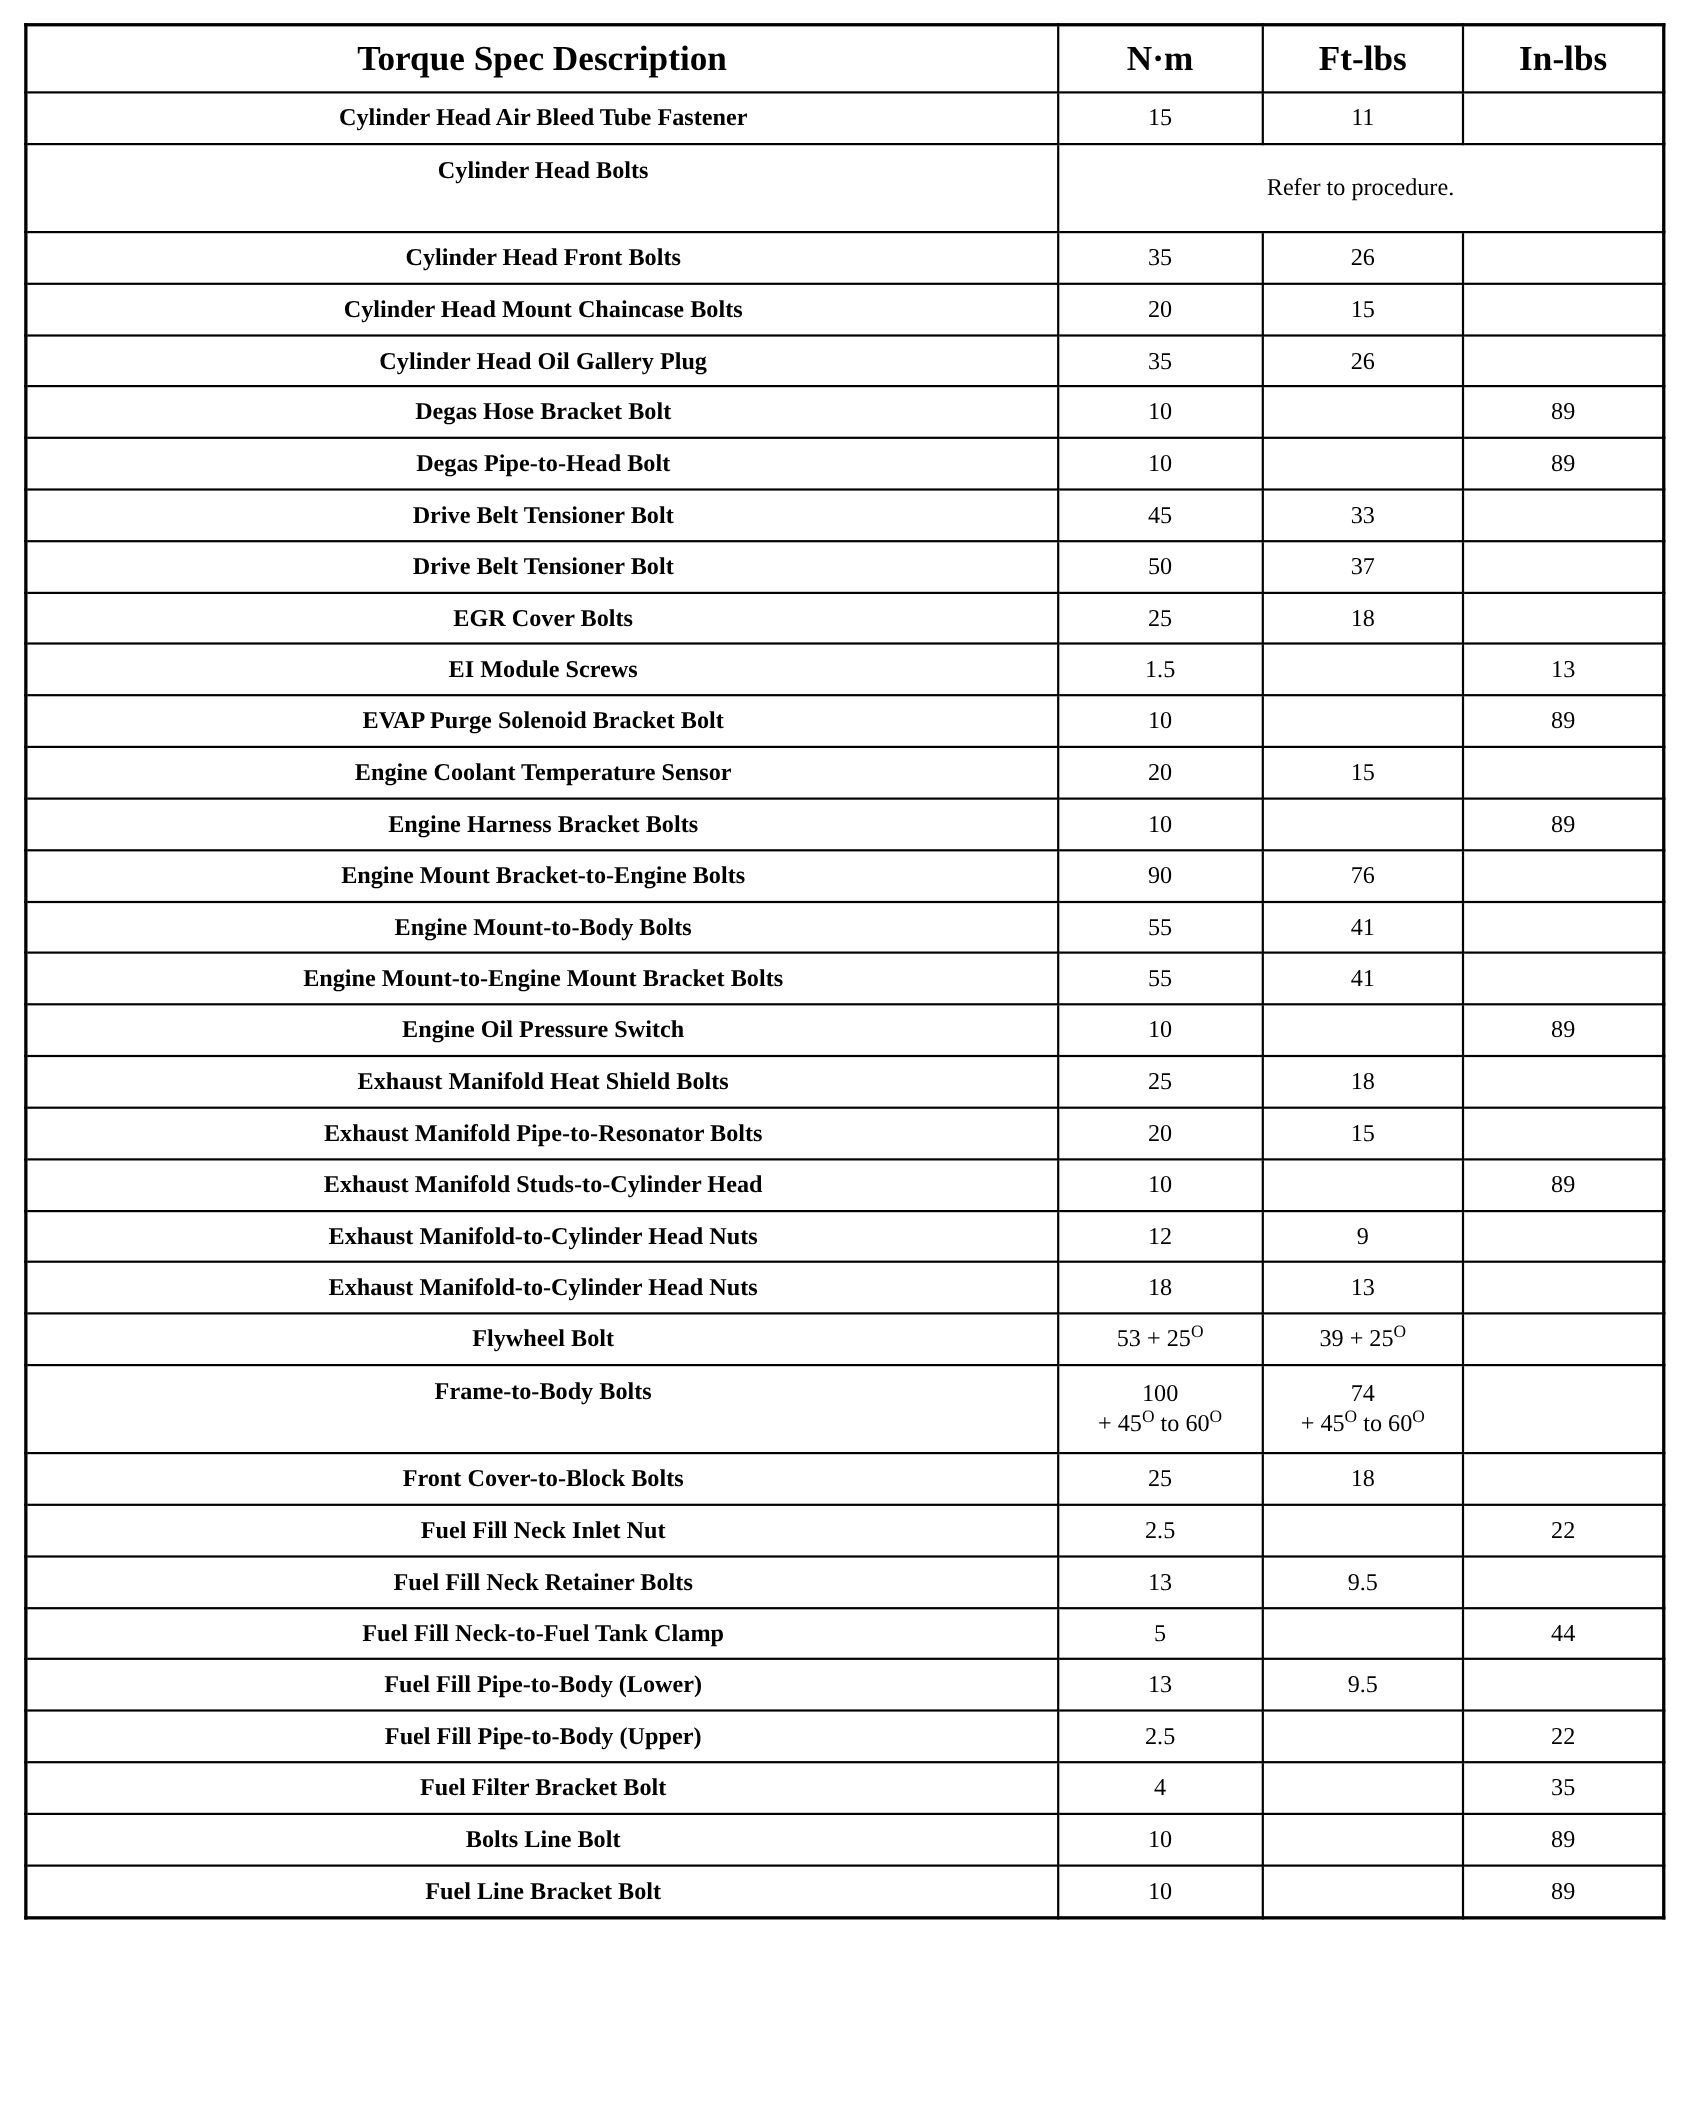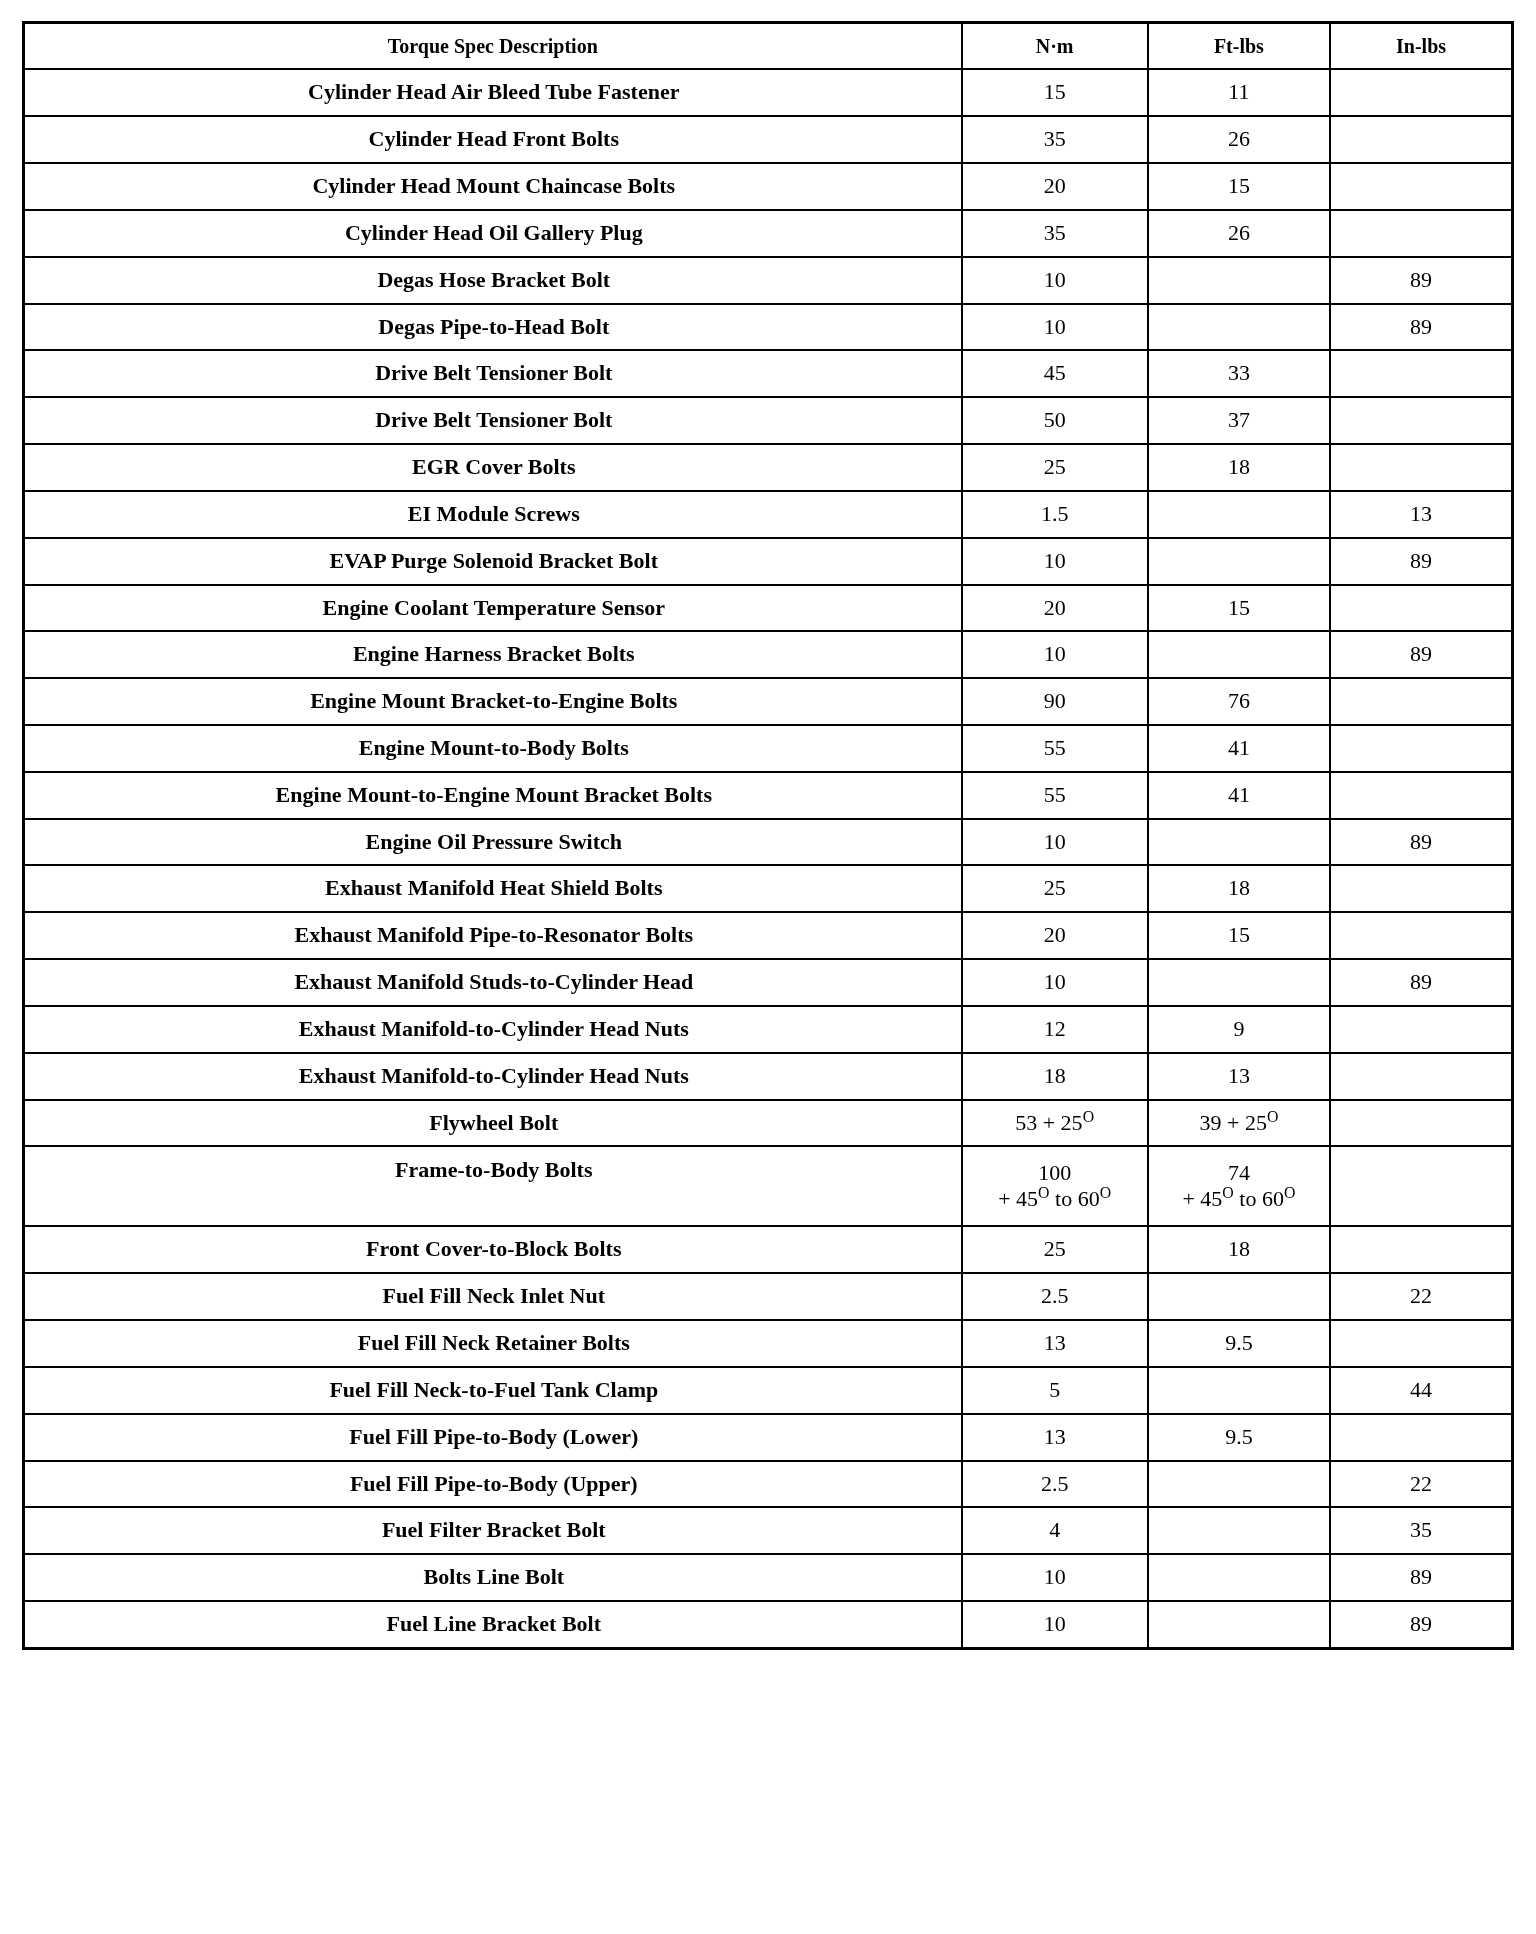--- a/index.html
+++ b/index.html
@@ -30,21 +30,21 @@
     border: 2px solid #000000;
     padding: 9px 14px;
     font-size: 22px;
     line-height: 1.22;
     vertical-align: middle;
     overflow: hidden;
   }
   th {
     font-weight: bold;
     text-align: center;
-    font-size: 20px;
+    font-size: 32px;
     padding: 10px 8px;
   }
   td.desc {
     text-align: center;
     padding-left: 16px;
     font-weight: bold;
   }
   td.val {
     text-align: center;
     white-space: pre-line;
@@ -81,20 +81,24 @@
         <th>In-lbs</th>
       </tr>
     </thead>
     <tbody id="table-body">
         <tr>
           <td class="desc">Cylinder Head Air Bleed Tube Fastener</td>
           <td class="val">15</td>
           <td class="val">11</td>
           <td class="val"></td>
         </tr>
+        <tr class="tall">
+          <td class="desc">Cylinder Head Bolts</td>
+          <td class="val" colspan="3">Refer to procedure.</td>
+        </tr>
         <tr>
           <td class="desc">Cylinder Head Front Bolts</td>
           <td class="val">35</td>
           <td class="val">26</td>
           <td class="val"></td>
         </tr>
         <tr>
           <td class="desc">Cylinder Head Mount Chaincase Bolts</td>
           <td class="val">20</td>
           <td class="val">15</td>

